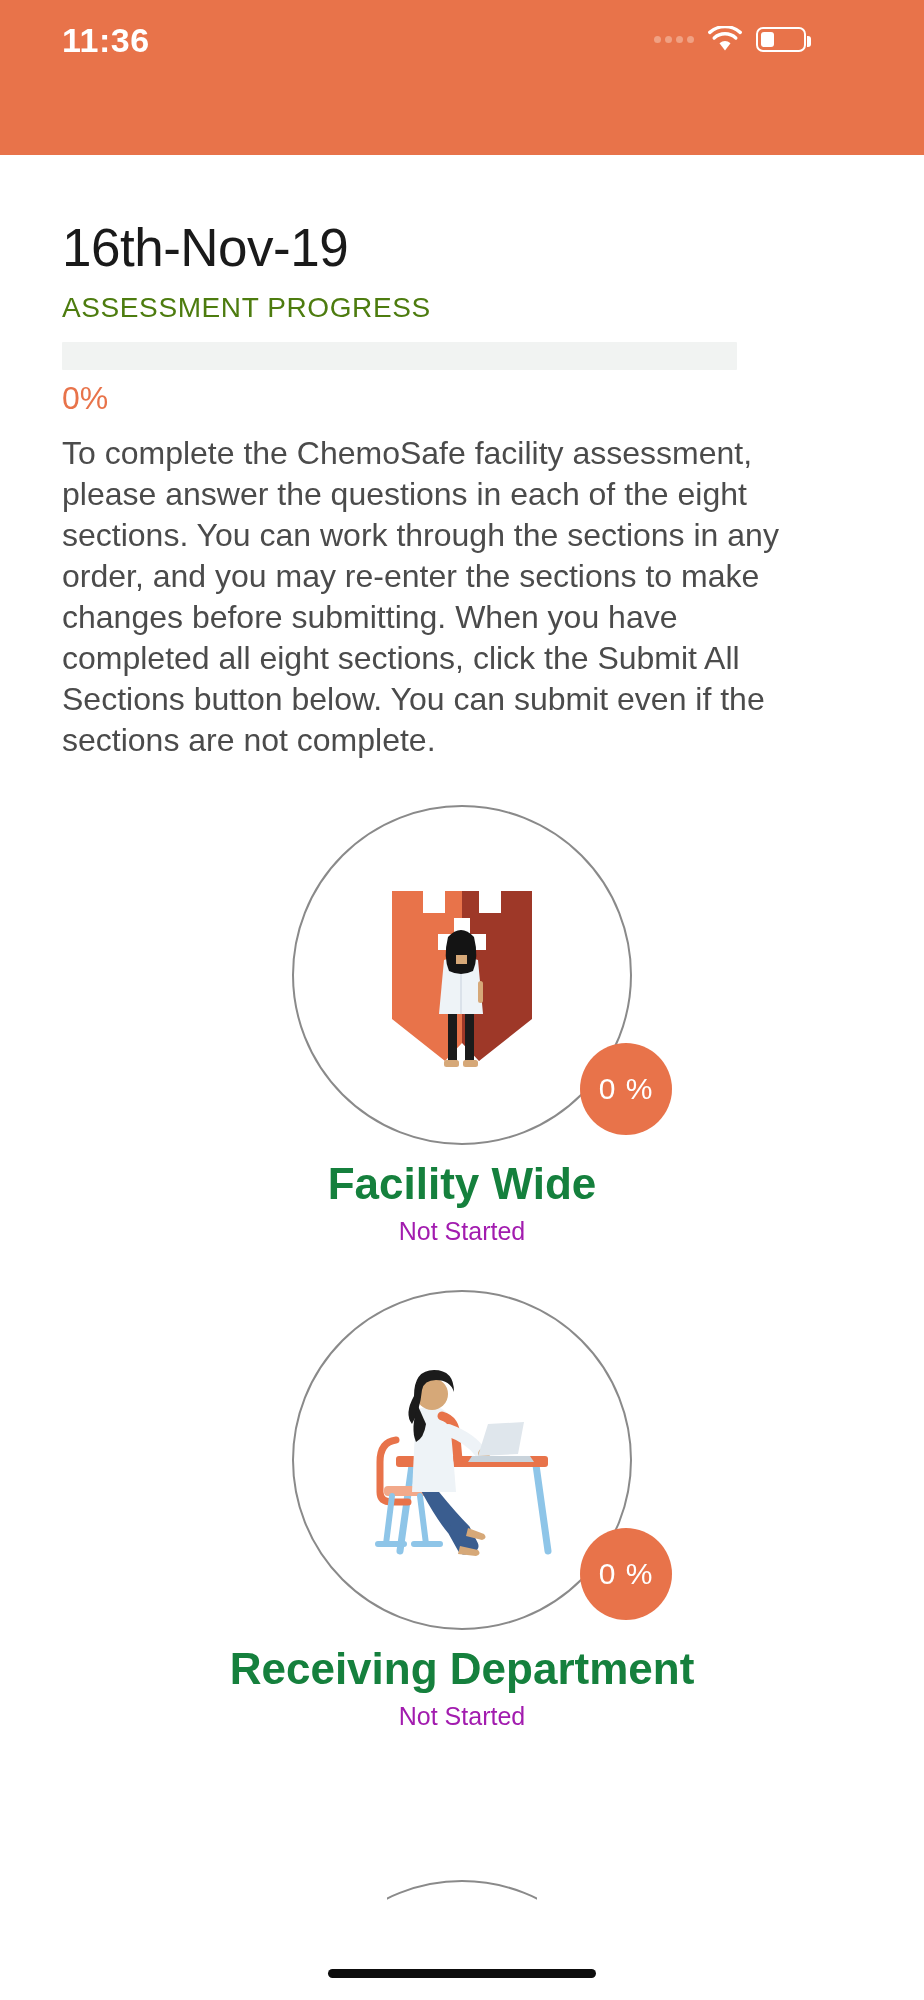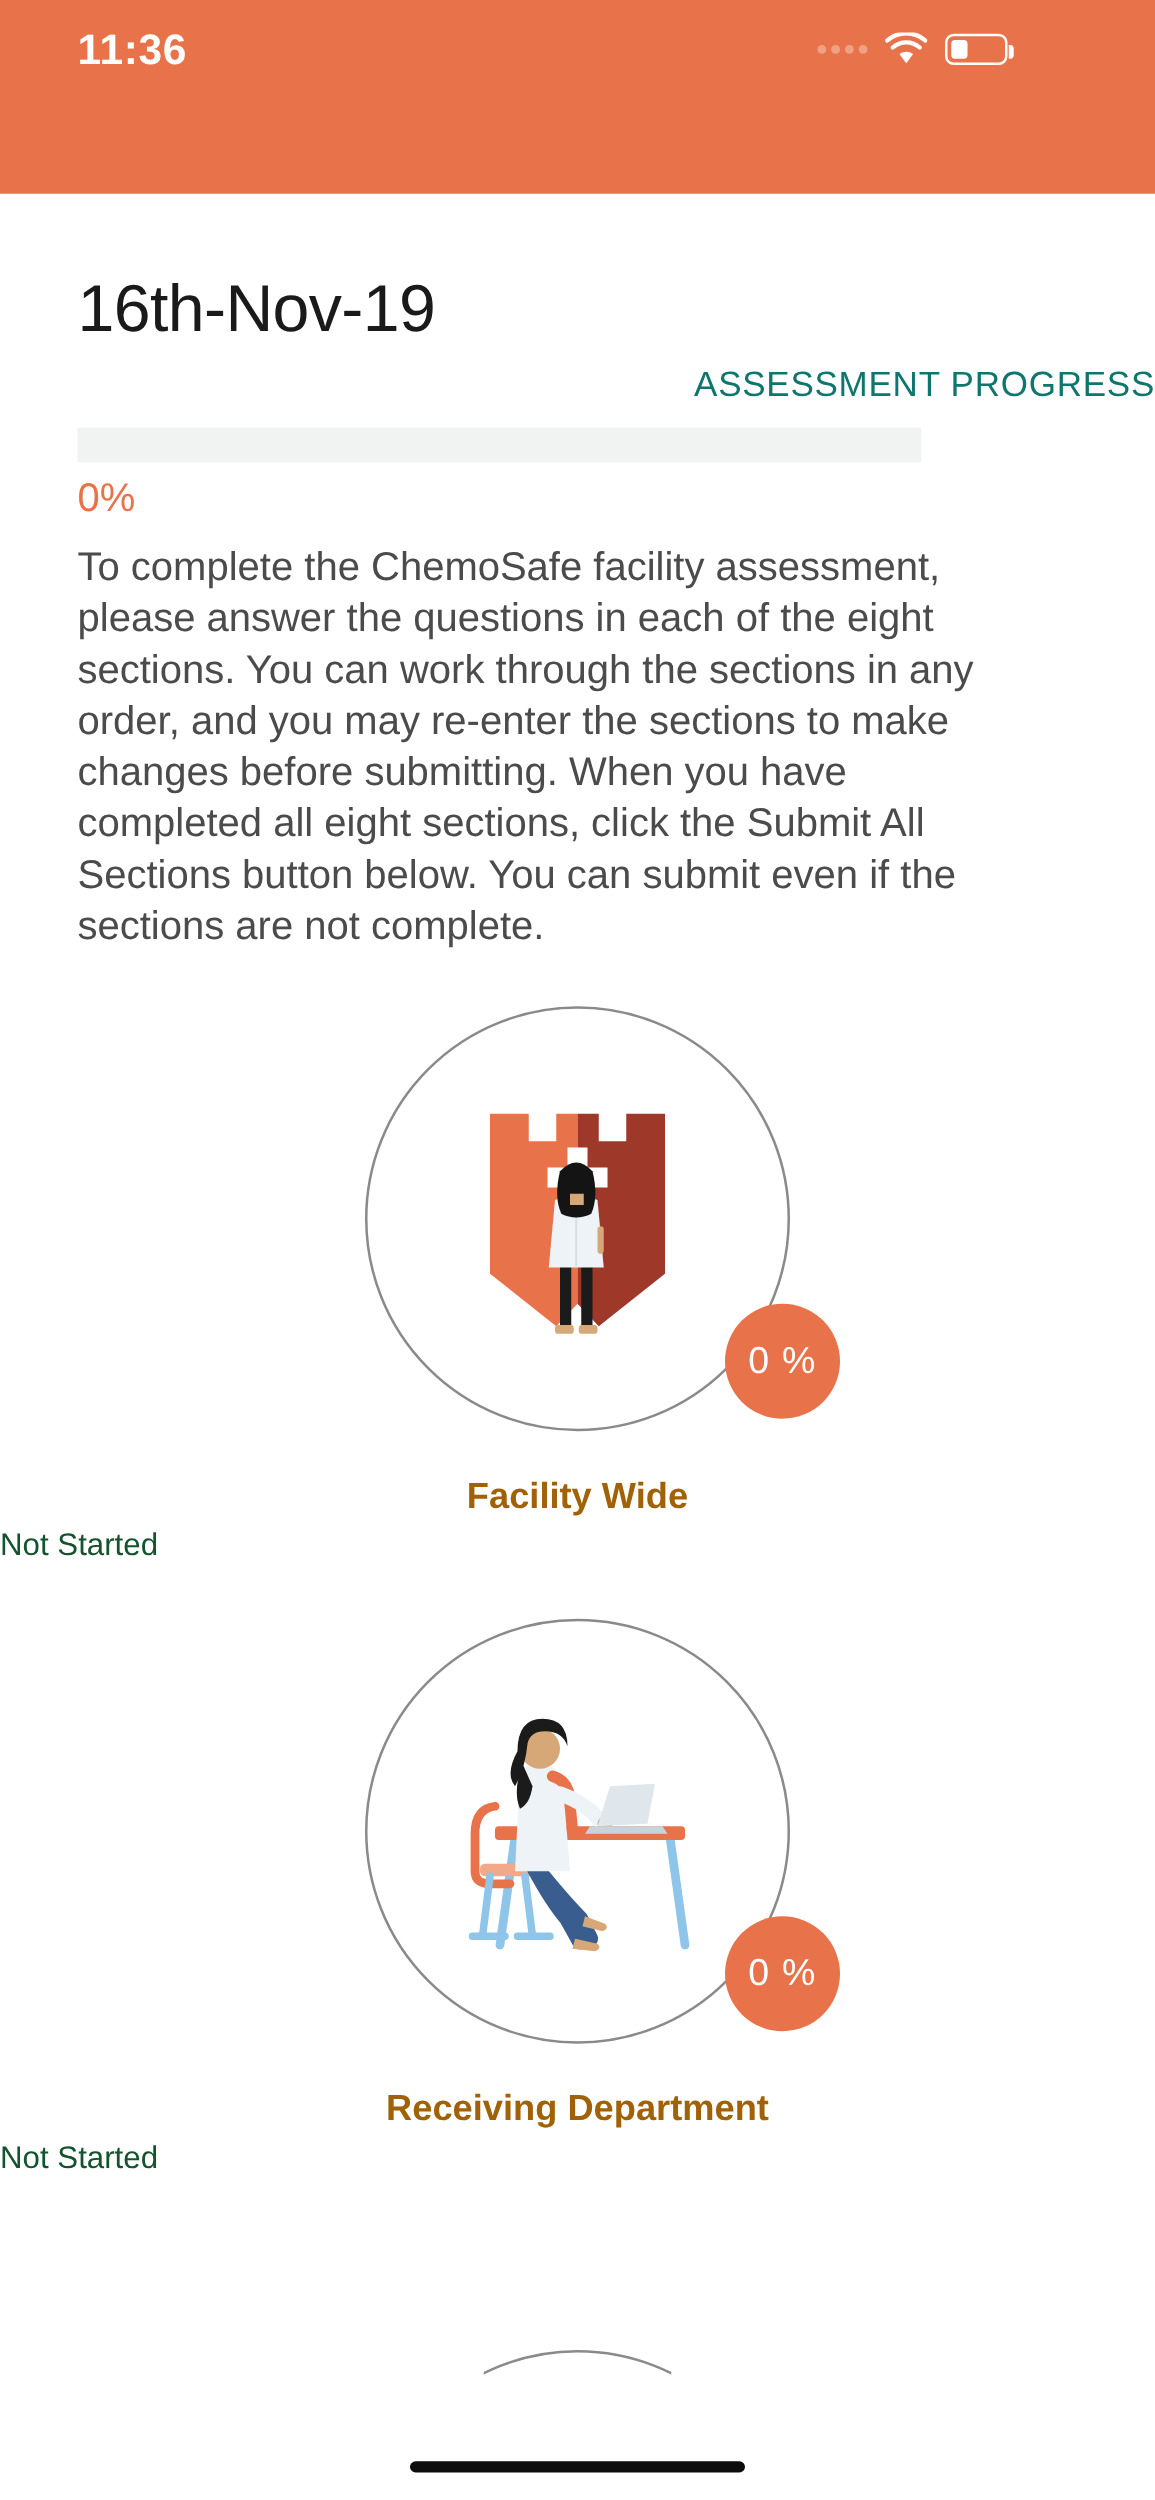--- a/index.html
+++ b/index.html
@@ -62,21 +62,21 @@
   
   .content { position:absolute; left:0; top:155px; width:924px; }
 
   .date {
     margin:62px 0 0 62px;
     font-size:53px; color:#1a1a1a; font-weight:300;
     letter-spacing:-0.5px;
   }
   .section-label {
     margin:14px 0 0 62px;
-    font-size:28px; color:#0f766e; letter-spacing:0.6px;text-align:right;
+    font-size:28px; color:#4d7c0f; letter-spacing:0.6px;
   }
   .progress-track {
     margin:18px 0 0 62px;
     width:675px; height:28px; background:#f1f3f2; border-radius:1px;
     position:relative; overflow:hidden;
   }
   .progress-fill { position:absolute; left:0; top:0; bottom:0; background:#e8734a; }
   .progress-pct {
     margin:10px 0 0 62px;
     font-size:32px; color:#e8734a;
@@ -100,26 +100,26 @@
   .illus { position:absolute; inset:0; }
   .illus svg { position:absolute; left:0; top:0; width:100%; height:100%; }
   .badge {
     position:absolute; right:-40px; bottom:10px;
     width:92px; height:92px; border-radius:50%;
     background:#e8734a; color:#fff;
     display:flex; align-items:center; justify-content:center;
     font-size:30px; font-weight:300; letter-spacing:1px;
   }
   .card-title {
-    margin-top:36px; text-align:center;
-    font-size:29px; font-weight:bold; color:#a16207;
+    margin-top:14px; text-align:center;
+    font-size:44px; font-weight:bold; color:#15803d;
   }
   .card-status {
-    margin-top:8px; 
-    font-size:25px; color:#14532d; font-weight:300;
+    margin-top:8px; text-align:center;
+    font-size:25px; color:#a21caf; font-weight:300;
   }
 
   .peek {
     position:absolute; left:50%; transform:translateX(-50%);
     top:1880px; width:150px; height:60px; overflow:hidden;
   }
   .peek i {
     display:block; width:340px; height:340px; margin-left:-95px;
     border:2.5px solid #8a8a8a; border-radius:50%;
   }

